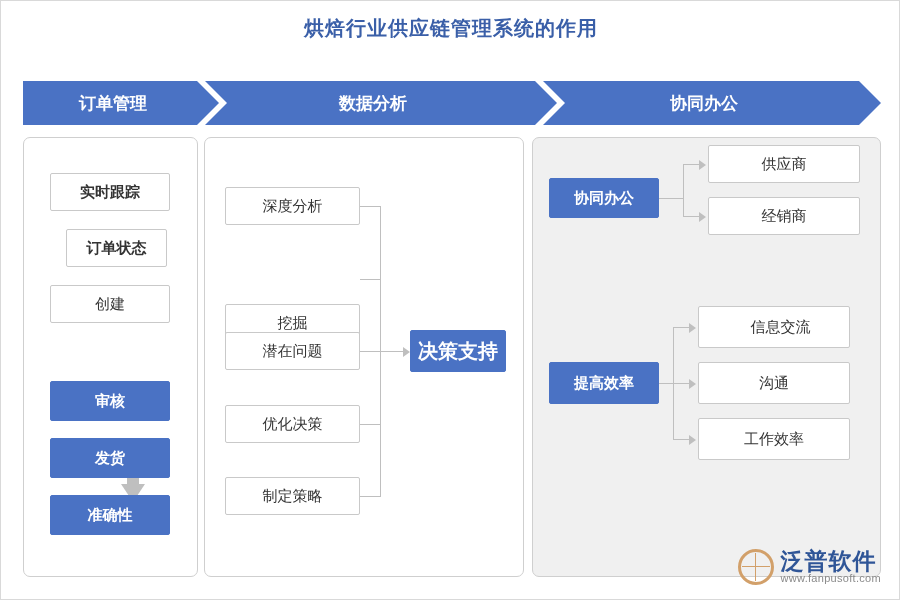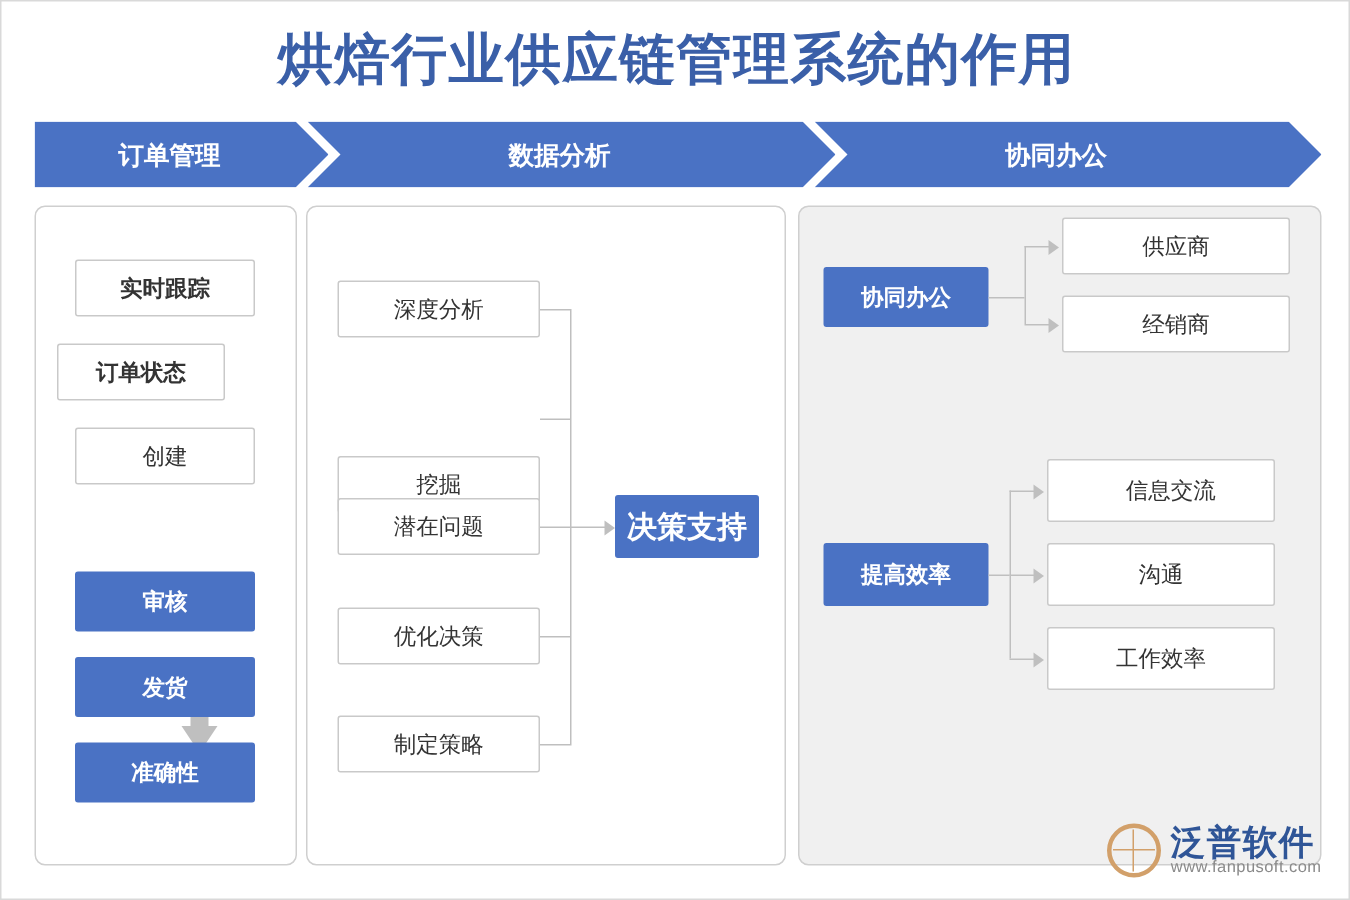--- a/index.html
+++ b/index.html
@@ -8,21 +8,21 @@
     background:#ffffff;
     font-family:"Liberation Sans","DejaVu Sans",sans-serif;
     position:relative;
     overflow:hidden;
     border:1px solid #d9d9d9;
     box-sizing:border-box;
   }
   .title{
     position:absolute;left:0;top:14px;width:900px;
     text-align:center;
-    font-size:37px;font-weight:bold;color:#3a5fa8;
+    font-size:20px;font-weight:bold;color:#3a5fa8;
     letter-spacing:1px;
   }
 
   
   .banner{position:absolute;top:80px;left:22px;width:858px;height:44px;}
   .chev{
     position:absolute;top:0;height:44px;
     background:#4a72c4;
     color:#ffffff;
     font-size:17px;font-weight:bold;
@@ -127,21 +127,21 @@
   <div class="chev c2">
     <span>数据分析</span>
   </div>
   <div class="chev c3">
     <span>协同办公</span>
   </div>
 </div>
 
 <div class="panel p1">
   <div class="box bold" style="left:26px;top:35px;width:120px;height:38px;">实时跟踪</div>
-  <div class="box bold" style="left:14px;top:91px;width:112px;height:38px;">订单状态</div>
+  <div class="box bold" style="left:42px;top:91px;width:101px;height:38px;">订单状态</div>
   <div class="box" style="left:26px;top:147px;width:120px;height:38px;">创建</div>
 
   <div class="downarrow">
     <div class="stem"></div>
       <div class="head"></div>
   </div>
 
   <div class="box blue" style="left:26px;top:243px;width:120px;height:40px;">审核</div>
   <div class="box blue" style="left:26px;top:300px;width:120px;height:40px;">发货</div>
   <div class="box blue" style="left:26px;top:357px;width:120px;height:40px;">准确性</div>

